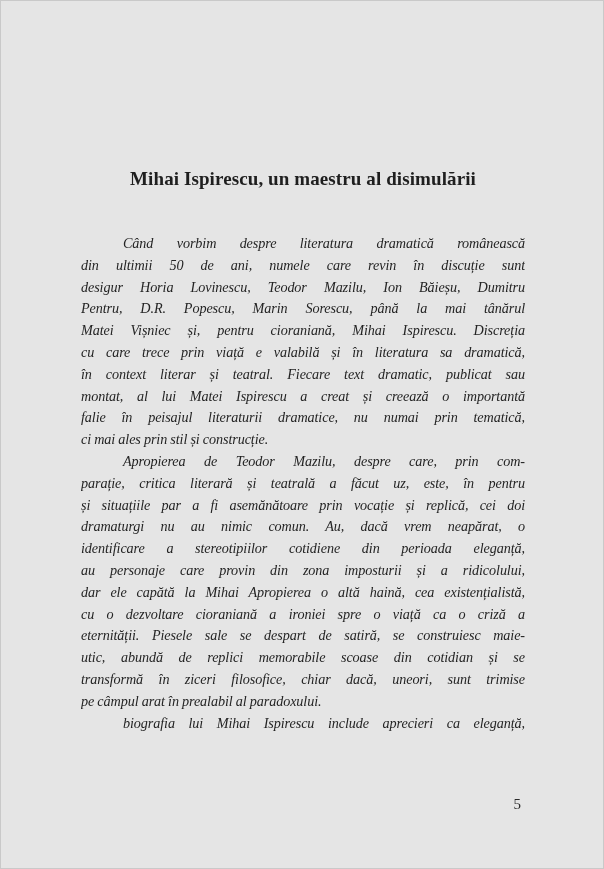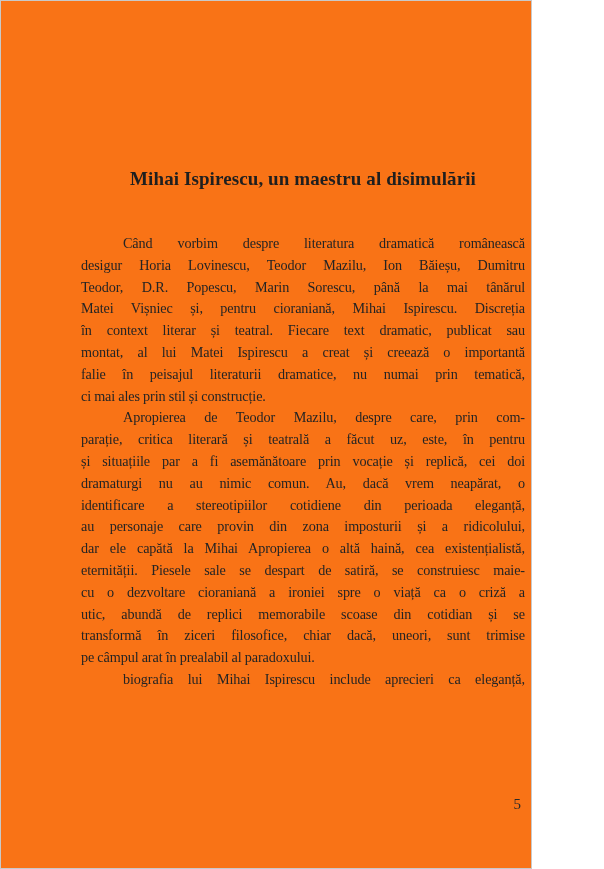--- a/index.html
+++ b/index.html
@@ -2,24 +2,24 @@
 <html lang="ro"><head>
 <meta charset="utf-8">
 <style>
   html, body {
     margin: 0;
     padding: 0;
     background: #ffffff;
   }
   .page {
     position: relative;
-    width: 532px;
+    width: 604px;
     height: 869px;
     box-sizing: border-box;
-    background: #f97316;
+    background: #e5e5e5;
     border: 1px solid #c9c9c9;
     font-family: "Liberation Serif", "DejaVu Serif", serif;
     color: #242424;
     overflow: hidden;
   }
   .title {
     position: absolute;
     top: 165px;
     left: 80px;
     width: 444px;
@@ -45,20 +45,21 @@
   }
   .line {
     height: 21.8px;
     line-height: 21.8px;
     font-size: 14.2px;
     letter-spacing: -0.1px;
     word-spacing: -0.3px;
     text-align: justify;
     text-align-last: justify;
     overflow: hidden;
+    font-style: italic;
   }
   .line.flush {
     text-align-last: left;
   }
   .pagenum {
     position: absolute;
     top: 793px;
     left: 80px;
     width: 444px;
     box-sizing: border-box;
@@ -71,38 +72,40 @@
 </style>
 </head>
 <body>
 
 <div class="page">
   <div class="title">Mihai Ispirescu, un maestru al disimulării</div>
 
   <div class="body-text" id="body-text">
       <div class="para">
         <div class="line">Când vorbim despre literatura dramatică românească</div>
+        <div class="line">din ultimii 50 de ani, numele care revin în discuție sunt</div>
         <div class="line">desigur Horia Lovinescu, Teodor Mazilu, Ion Băieșu, Dumitru</div>
-        <div class="line">Teodor, D.R. Popescu, Marin Sorescu, până la mai tânărul</div>
+        <div class="line">Pentru, D.R. Popescu, Marin Sorescu, până la mai tânărul</div>
         <div class="line">Matei Vișniec și, pentru cioraniană, Mihai Ispirescu. Discreția</div>
+        <div class="line">cu care trece prin viață e valabilă și în literatura sa dramatică,</div>
         <div class="line">în context literar și teatral. Fiecare text dramatic, publicat sau</div>
         <div class="line">montat, al lui Matei Ispirescu a creat și creează o importantă</div>
         <div class="line">falie în peisajul literaturii dramatice, nu numai prin tematică,</div>
         <div class="line flush">ci mai ales prin stil și construcție.</div>
       </div>
       <div class="para">
         <div class="line">Apropierea de Teodor Mazilu, despre care, prin com-</div>
         <div class="line">parație, critica literară și teatrală a făcut uz, este, în pentru</div>
         <div class="line">și situațiile par a fi asemănătoare prin vocație și replică, cei doi</div>
         <div class="line">dramaturgi nu au nimic comun. Au, dacă vrem neapărat, o</div>
         <div class="line">identificare a stereotipiilor cotidiene din perioada eleganță,</div>
         <div class="line">au personaje care provin din zona imposturii și a ridicolului,</div>
         <div class="line">dar ele capătă la Mihai Apropierea o altă haină, cea existențialistă,</div>
+        <div class="line">cu o dezvoltare cioraniană a ironiei spre o viață ca o criză a</div>
         <div class="line">eternității. Piesele sale se despart de satiră, se construiesc maie-</div>
-        <div class="line">cu o dezvoltare cioraniană a ironiei spre o viață ca o criză a</div>
         <div class="line">utic, abundă de replici memorabile scoase din cotidian și se</div>
         <div class="line">transformă în ziceri filosofice, chiar dacă, uneori, sunt trimise</div>
         <div class="line flush">pe câmpul arat în prealabil al paradoxului.</div>
       </div>
       <div class="para">
         <div class="line">biografia lui Mihai Ispirescu include aprecieri ca eleganță,</div>
       </div>
     </div>
 
   <div class="pagenum">5</div>

